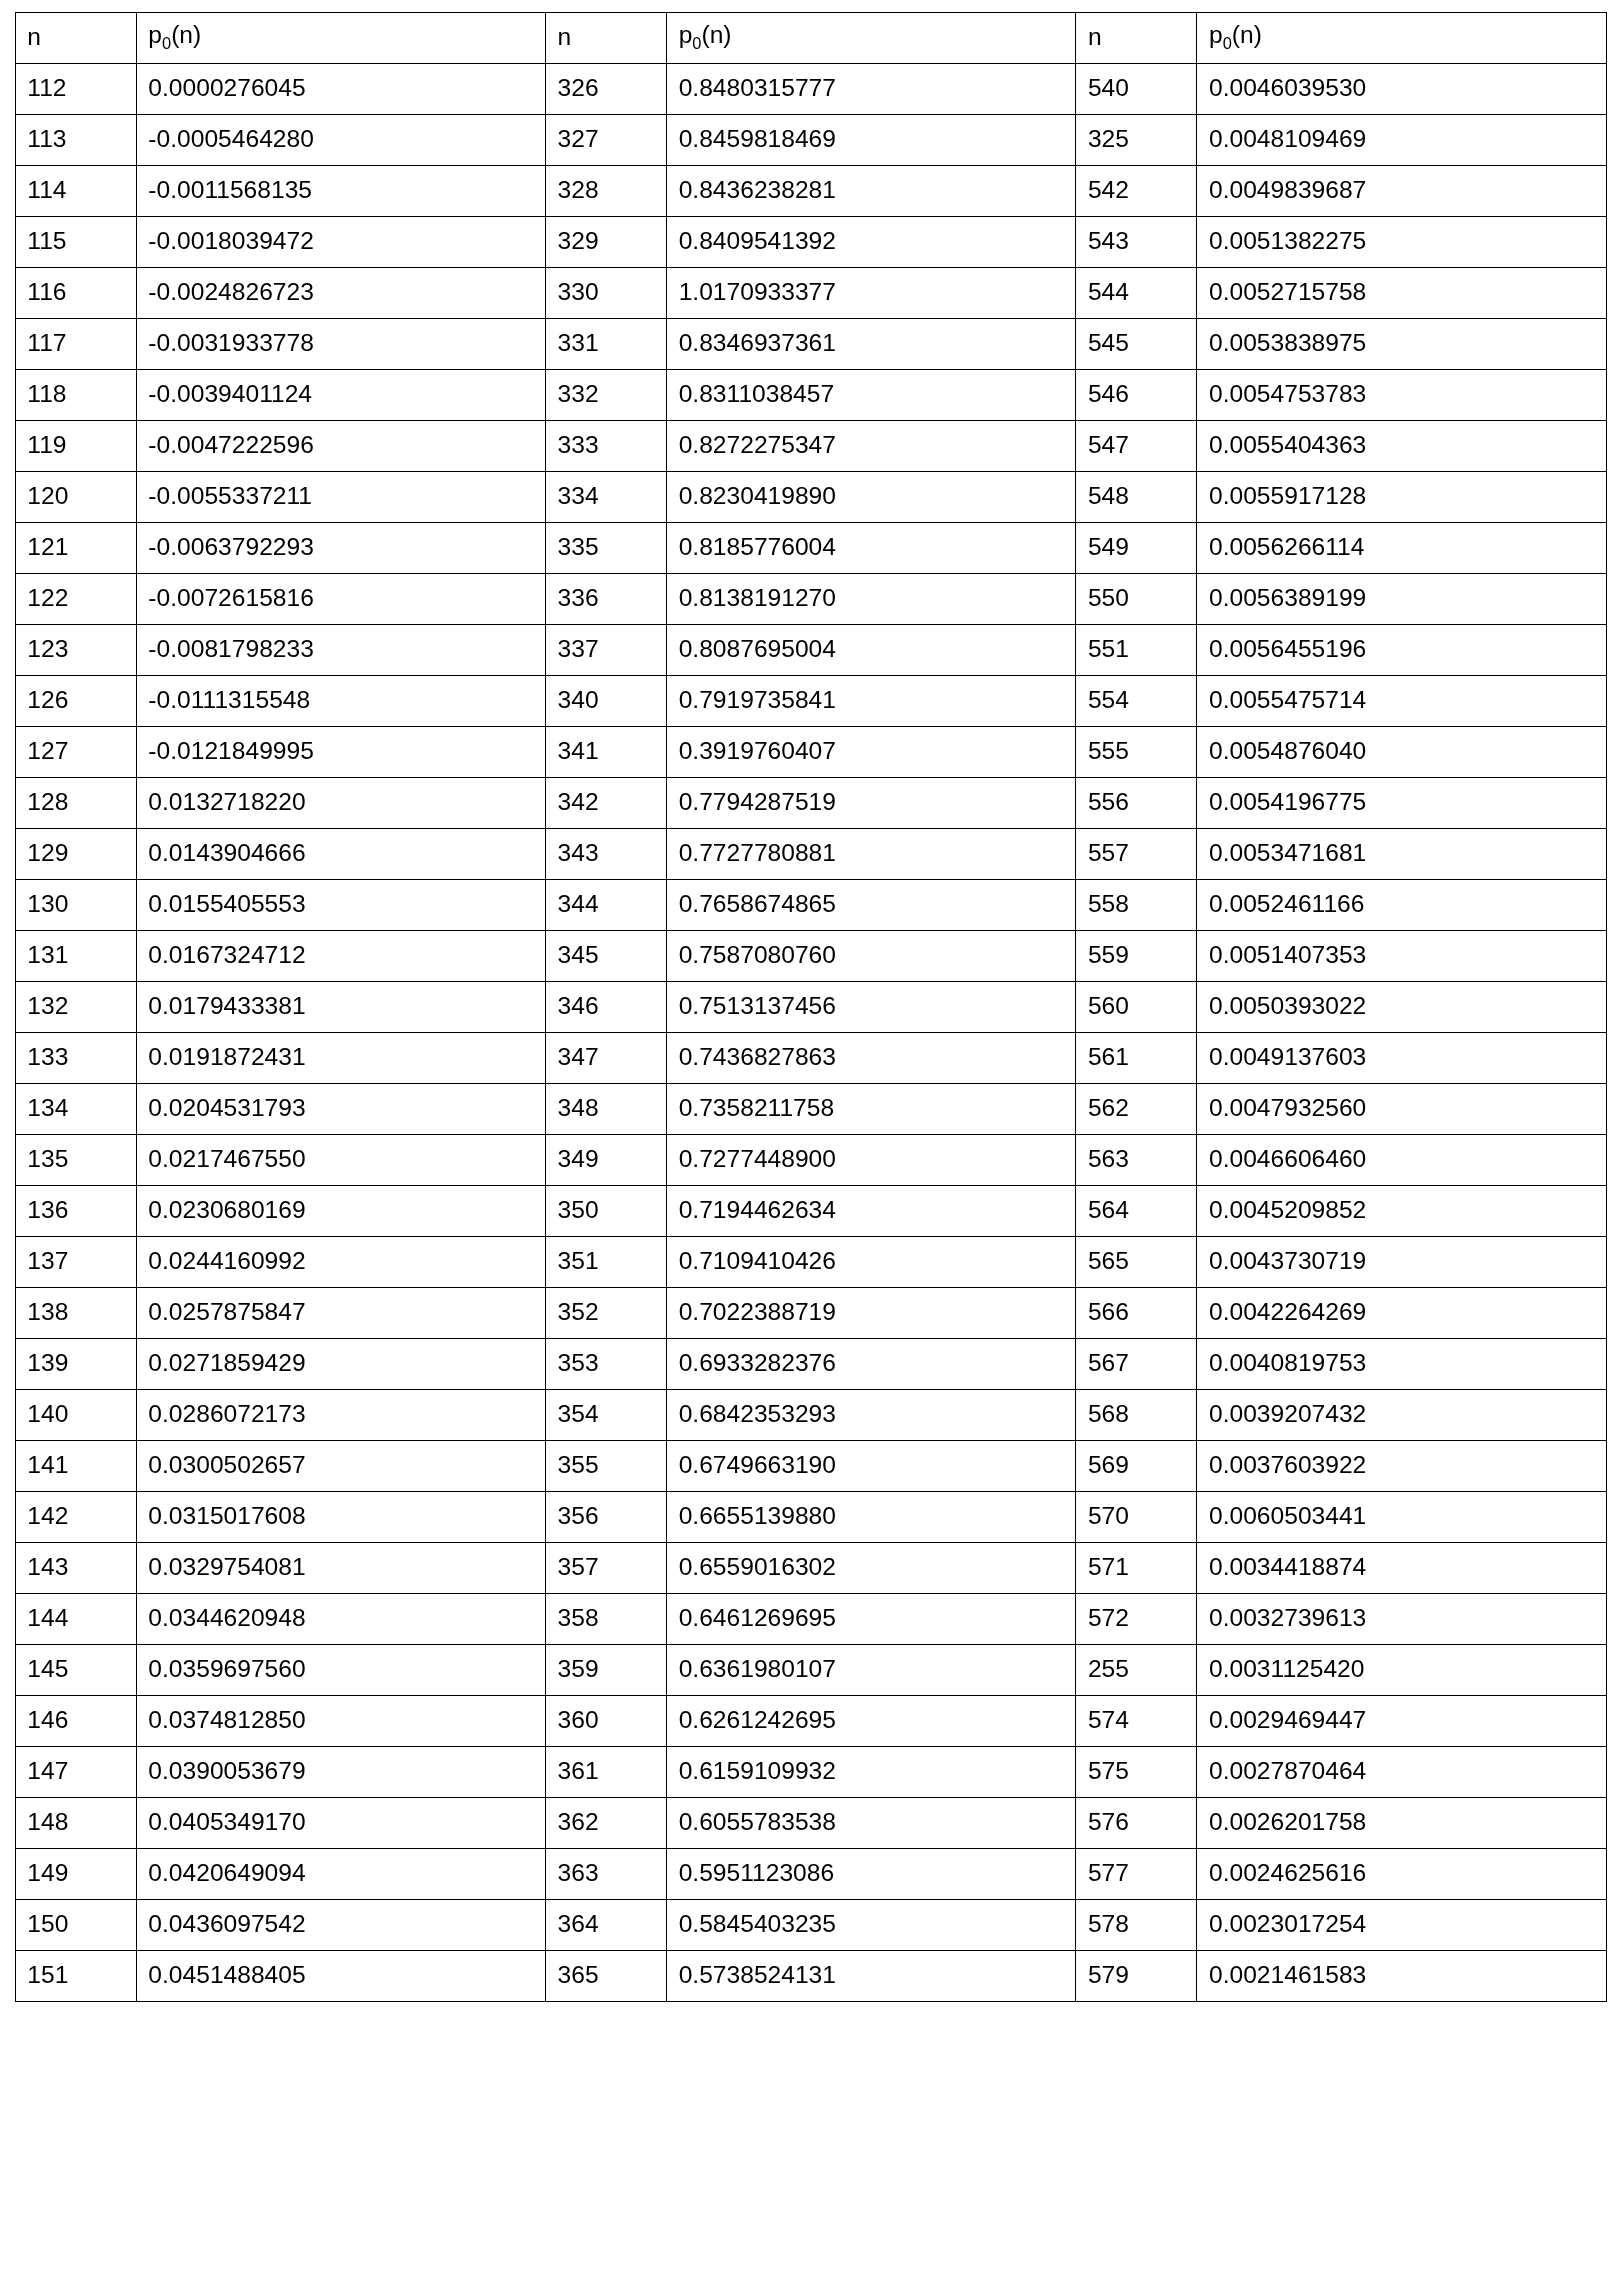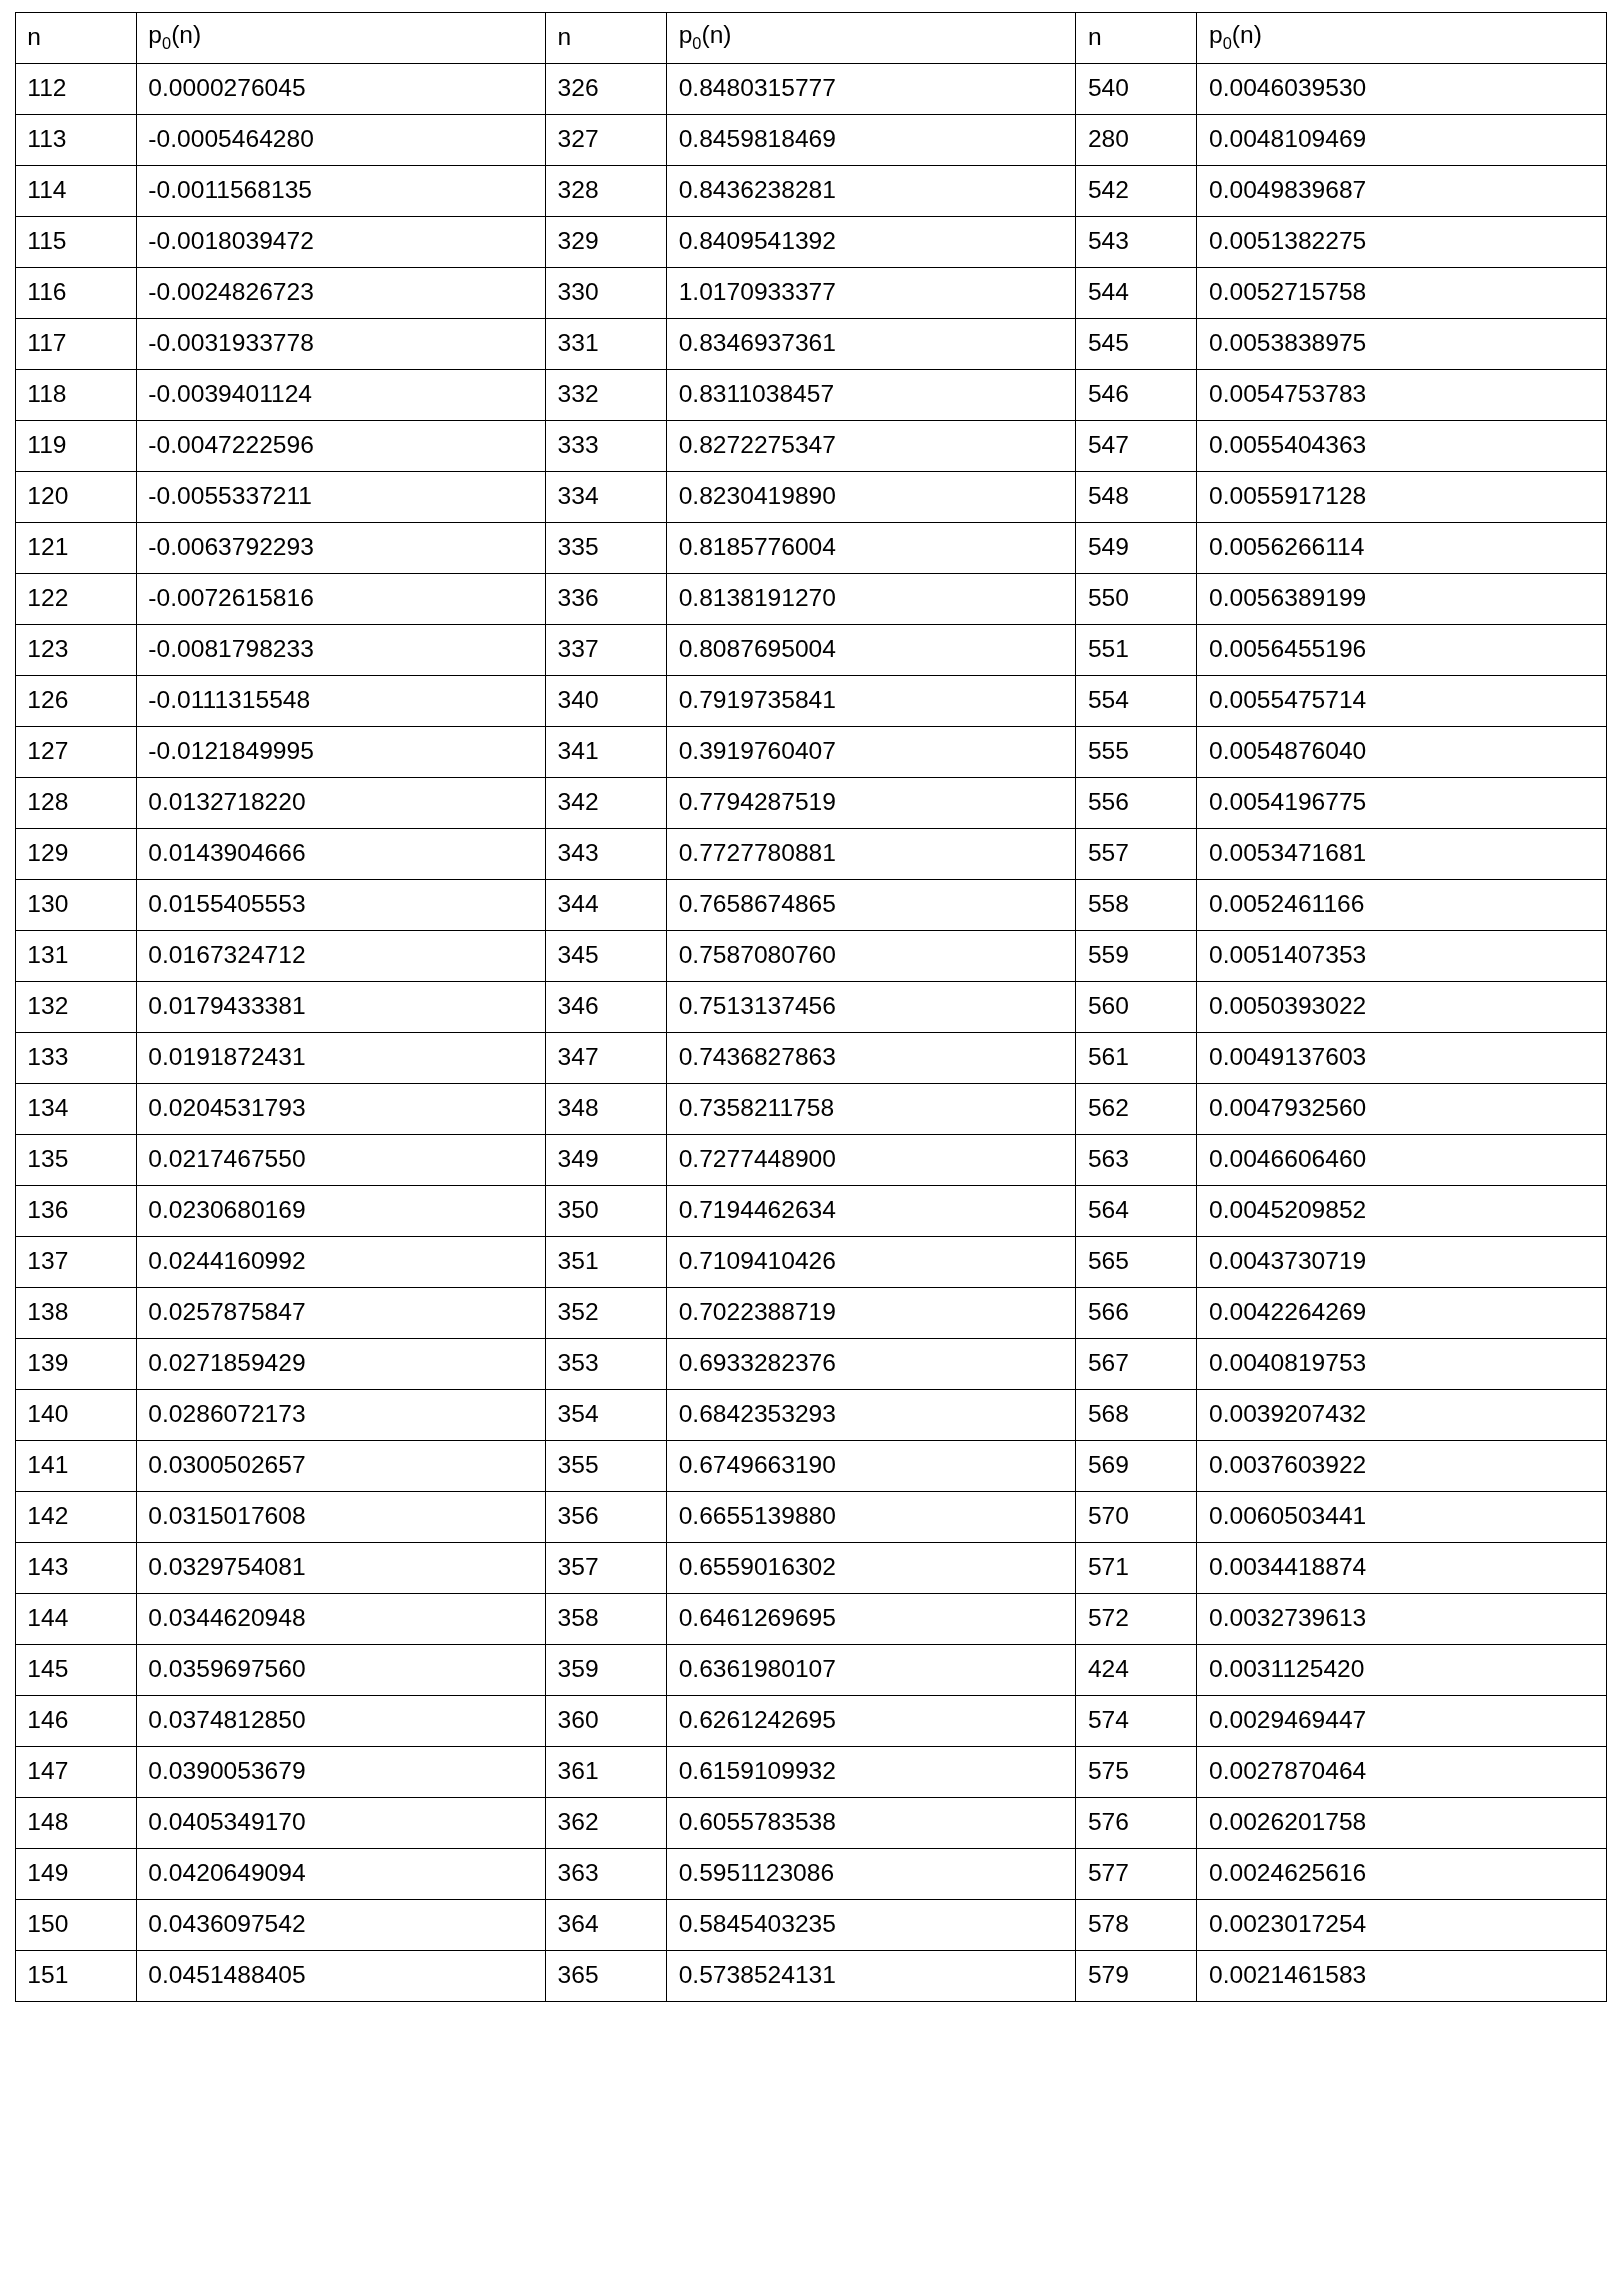--- a/index.html
+++ b/index.html
@@ -72,21 +72,21 @@
           <td>326</td>
           <td>0.8480315777</td>
           <td>540</td>
           <td>0.0046039530</td>
         </tr>
         <tr>
           <td>113</td>
           <td>-0.0005464280</td>
           <td>327</td>
           <td>0.8459818469</td>
-          <td>280</td>
+          <td>325</td>
           <td>0.0048109469</td>
         </tr>
         <tr>
           <td>114</td>
           <td>-0.0011568135</td>
           <td>328</td>
           <td>0.8436238281</td>
           <td>542</td>
           <td>0.0049839687</td>
         </tr>
@@ -312,21 +312,21 @@
           <td>358</td>
           <td>0.6461269695</td>
           <td>572</td>
           <td>0.0032739613</td>
         </tr>
         <tr>
           <td>145</td>
           <td>0.0359697560</td>
           <td>359</td>
           <td>0.6361980107</td>
-          <td>424</td>
+          <td>255</td>
           <td>0.0031125420</td>
         </tr>
         <tr>
           <td>146</td>
           <td>0.0374812850</td>
           <td>360</td>
           <td>0.6261242695</td>
           <td>574</td>
           <td>0.0029469447</td>
         </tr>

